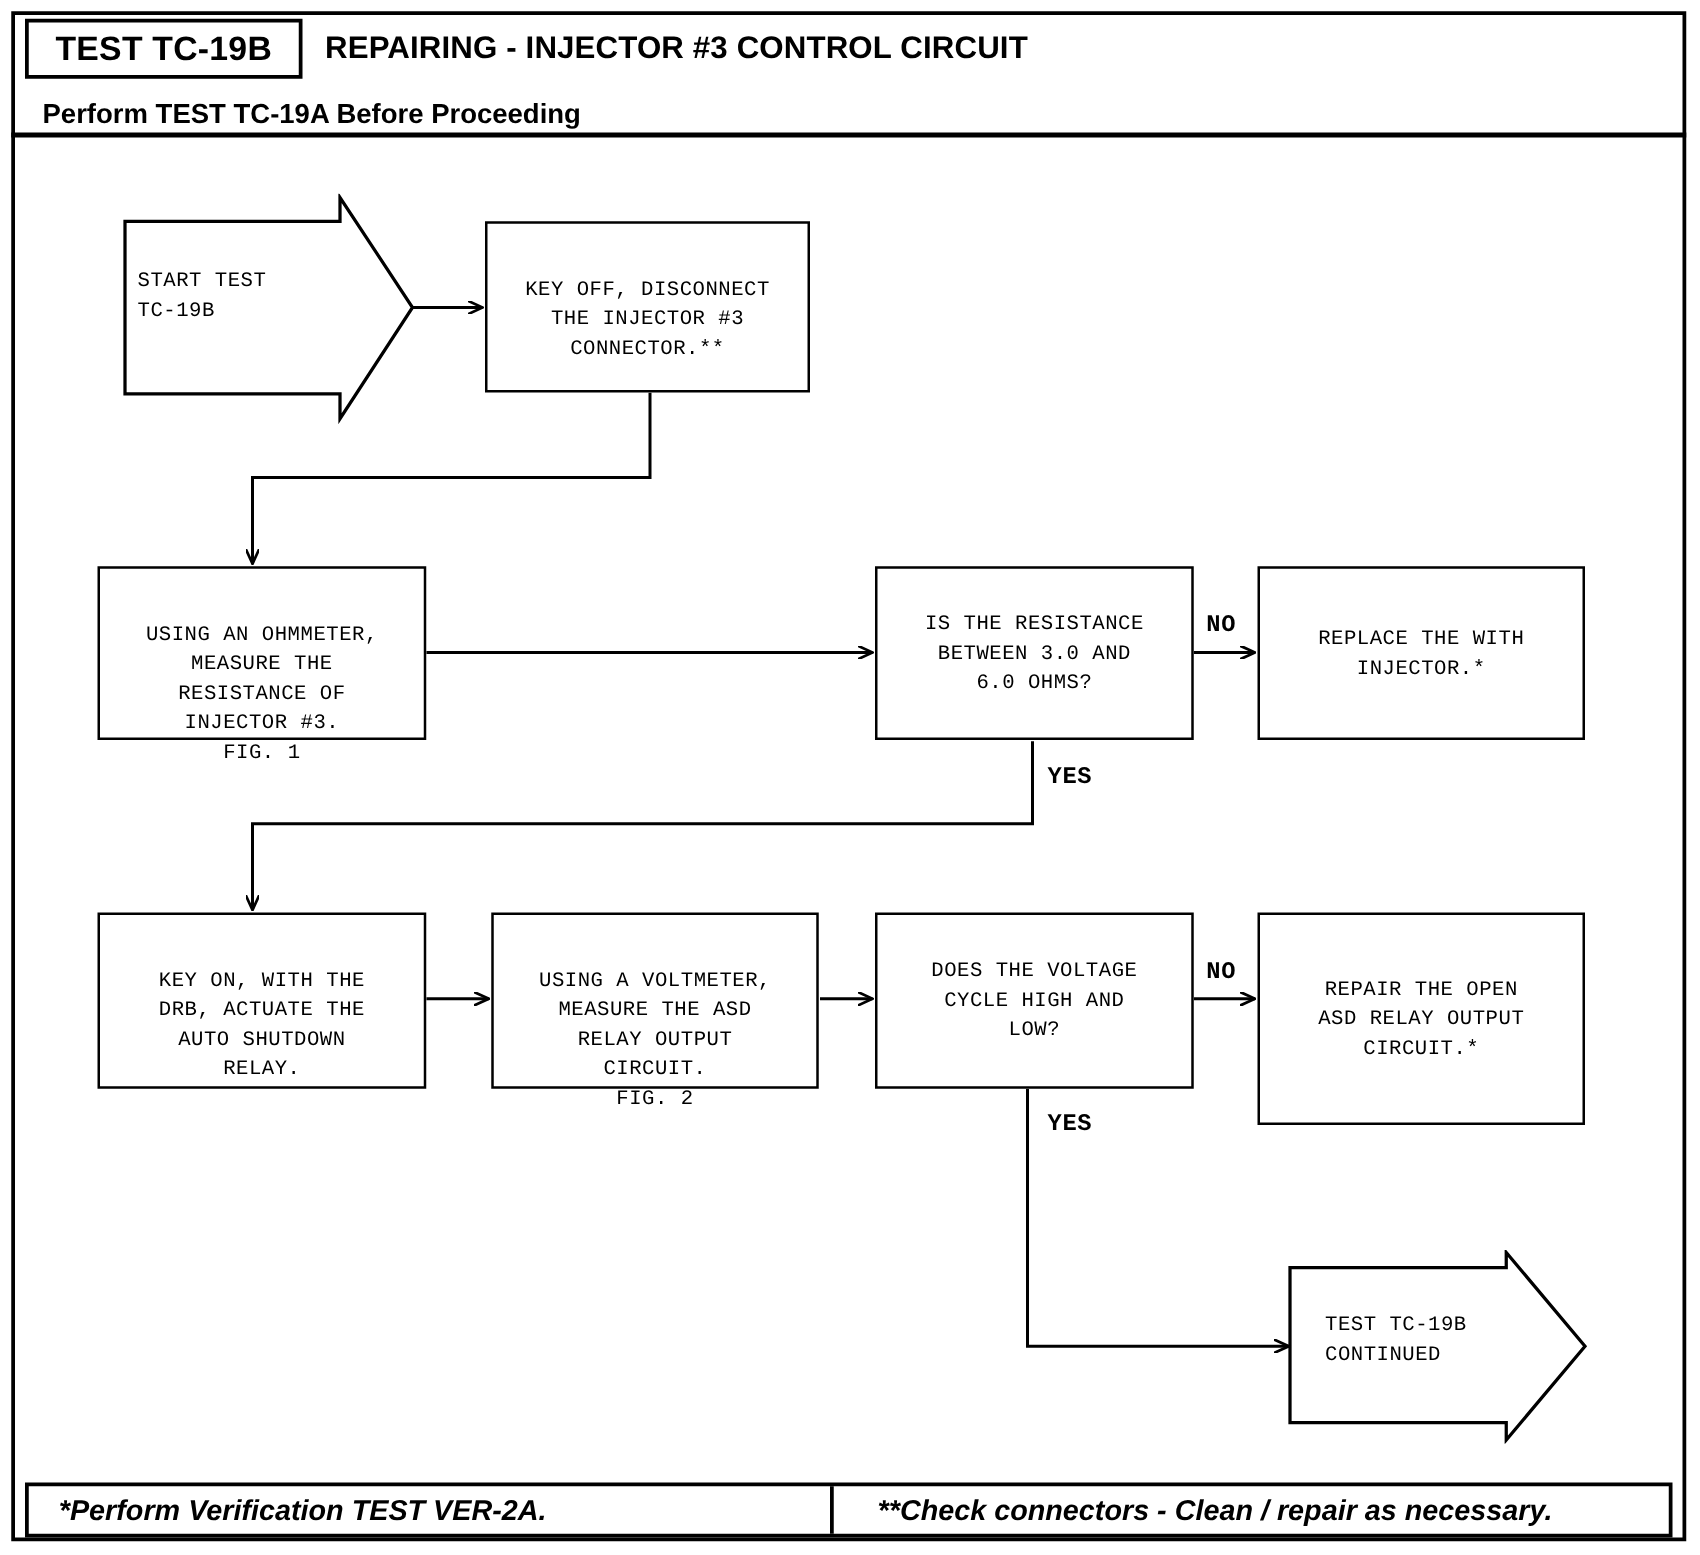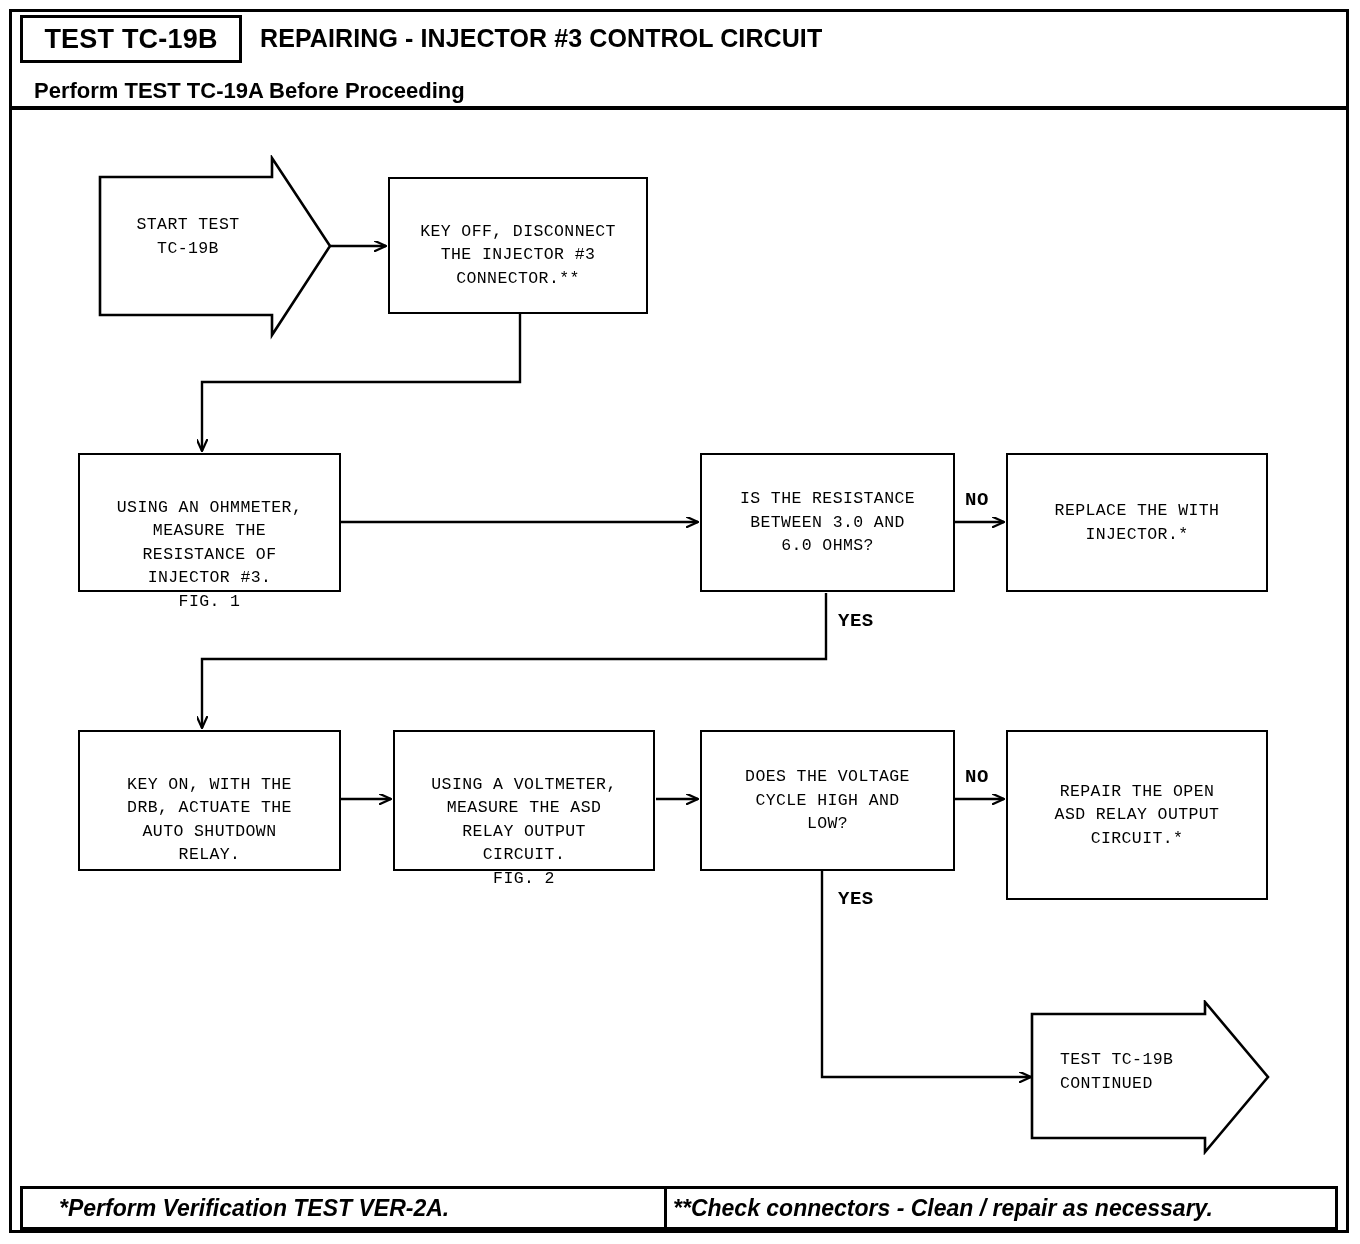--- a/index.html
+++ b/index.html
@@ -19,41 +19,41 @@
   #header-title{position:absolute;left:248px;top:12px;font-size:25px;font-weight:bold;
     letter-spacing:0.1px;white-space:nowrap;}
   #header-sub{position:absolute;left:22px;top:66px;font-size:22px;font-weight:bold;white-space:nowrap;}
   #header-bottom-line{position:absolute;left:9px;top:106px;width:1340px;height:4px;background:#000;}
 
   
   #footer{position:absolute;left:12px;top:1186px;width:1334px;height:46px;}
   #footer-box{position:absolute;left:8px;top:0;width:1318px;height:44px;
     border:3px solid #000;box-sizing:border-box;display:flex;align-items:stretch;}
   .footer-cell{display:flex;align-items:center;box-sizing:border-box;}
-  #footer-left{width:644px;padding-left:36px;border-right:3px solid #000;}
-  #footer-right{flex:1;padding-left:6px;}
+  #footer-left{width:644px;padding-left:24px;border-right:3px solid #000;}
+  #footer-right{flex:1;padding-left:35px;}
   .footer-text{font-size:23px;font-weight:bold;font-style:italic;white-space:nowrap;}
 
   
   #canvas{position:absolute;left:0;top:0;width:1360px;height:1244px;pointer-events:none;}
   #canvas svg{position:absolute;left:0;top:0;}
 
   
   .node{position:absolute;box-sizing:border-box;border:2.5px solid #000;background:#fff;
         display:flex;justify-content:center;}
   .node .node-text{font-family:"Liberation Mono",monospace;font-size:16.5px;line-height:1.42;
         text-align:center;white-space:pre-line;letter-spacing:0.4px;}
   .node.top-text{align-items:flex-start;}
   .node.top-text .node-text{padding-top:15px;margin-top:26px;}
   .node.mid-text{align-items:center;}
 
   
   .arrow-shape{position:absolute;}
   .arrow-shape .arrow-text{position:absolute;font-family:"Liberation Mono",monospace;
-        font-size:16.5px;line-height:1.45;text-align:center;white-space:pre-line;letter-spacing:0.4px;}
+        font-size:16.5px;line-height:1.45;text-align:left;white-space:pre-line;letter-spacing:0.4px;}
 
   
   .edge-label{position:absolute;font-family:"Liberation Mono",monospace;font-size:19px;
         font-weight:bold;letter-spacing:0.5px;}
 </style>
 </head>
 <body>
 
 <div id="page">
 

